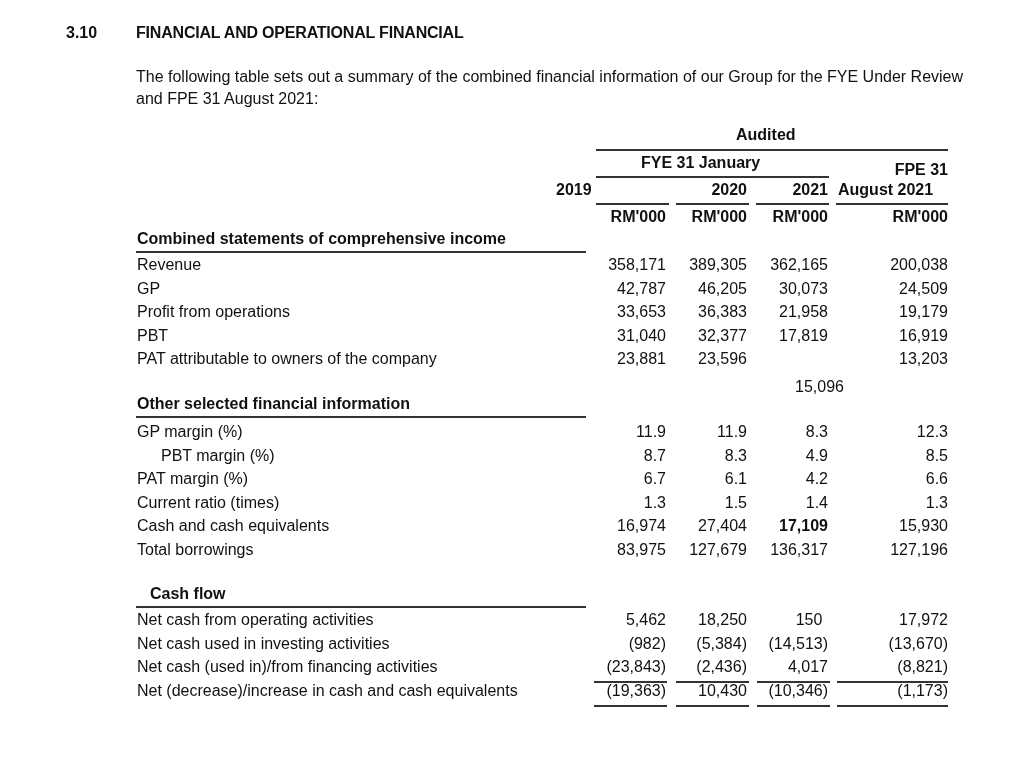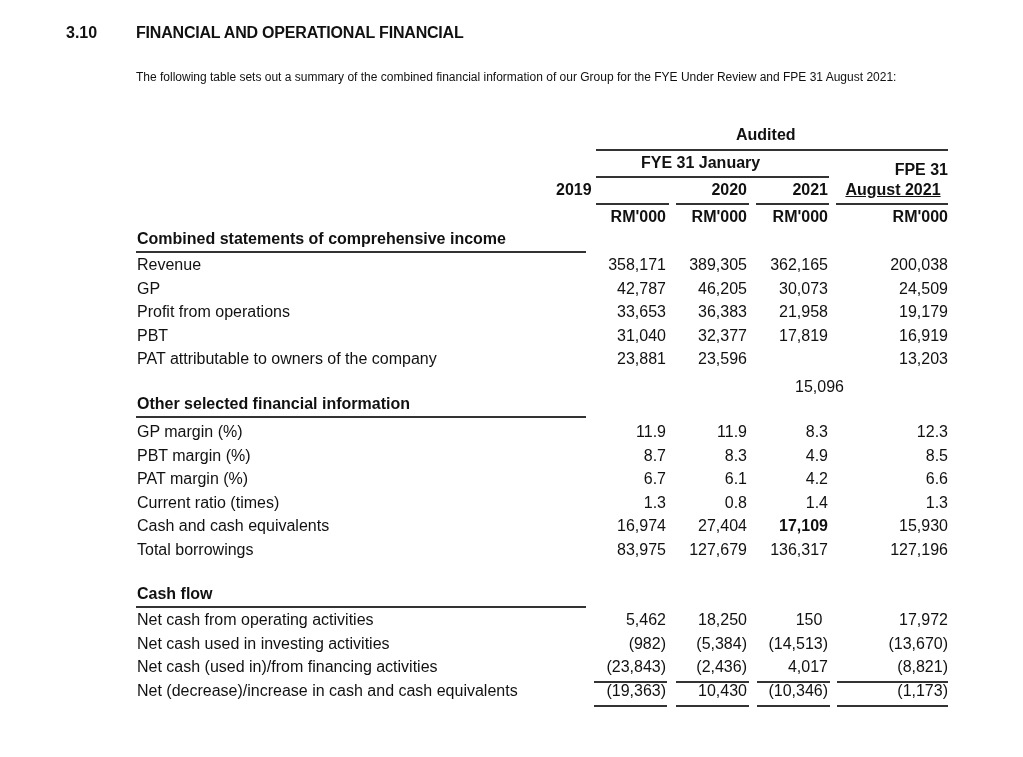--- a/index.html
+++ b/index.html
@@ -3,21 +3,21 @@
   <meta charset="utf-8">
   <style>
     html, body { margin: 0; padding: 0; background: #ffffff; }
     body {
       width: 1023px; height: 757px; position: relative; overflow: hidden;
       font-family: "Liberation Sans", sans-serif; color: #111111;
     }
     .abs { position: absolute; white-space: nowrap; }
     .sec-num { left: 66px; top: 24px; font-size: 16px; font-weight: bold; }
     .sec-title { left: 136px; top: 24px; font-size: 16px; font-weight: bold; letter-spacing: -0.2px; }
-    .intro { left: 136px; top: 66px; font-size: 12px; line-height: 22px; width: 830px; white-space: normal; }
+    .intro { left: 136px; top: 66px; font-size: 16px; line-height: 22px; width: 830px; white-space: normal; }
 
     .hdr { font-size: 16px; font-weight: bold; }
     .hline { position: absolute; height: 2px; background: #333333; }
     .hline.thin { height: 1.5px; }
 
     .num { position: absolute; font-size: 16px; text-align: right; width: 110px; }
     .lbl { position: absolute; left: 137px; font-size: 16px; }
     .sec-head { position: absolute; left: 137px; font-size: 16px; font-weight: bold; }
   </style>
 </head>
@@ -31,21 +31,21 @@
   <div class="abs hdr" style="left:736px; top:126px;">Audited</div>
   <div class="hline" style="left:596px; top:149px; width:352px;"></div>
 
   <div class="abs hdr" style="left:641px; top:154px;">FYE 31 January</div>
   <div class="abs hdr" style="left:838px; top:161px; width:110px; text-align:right;">FPE 31</div>
   <div class="hline" style="left:596px; top:176px; width:233px;"></div>
 
   <div class="abs hdr" style="left:556px; top:181px; width:110px; text-align:left;">2019</div>
   <div class="abs hdr" style="left:637px; top:181px; width:110px; text-align:right;">2020</div>
   <div class="abs hdr" style="left:718px; top:181px; width:110px; text-align:right;">2021</div>
-  <div class="abs hdr" style="left:838px; top:181px; width:110px; text-align:center;text-decoration:underline;">August 2021</div>
+  <div class="abs hdr" style="left:838px; top:181px; width:110px; text-align:left;">August 2021</div>
 
   <div class="hline" style="left:596px; top:203px; width:73px;"></div>
   <div class="hline" style="left:676px; top:203px; width:73px;"></div>
   <div class="hline" style="left:756px; top:203px; width:73px;"></div>
   <div class="hline" style="left:836px; top:203px; width:112px;"></div>
 
   <div class="abs hdr" style="left:556px; top:208px; width:110px; text-align:right;">RM'000</div>
   <div class="abs hdr" style="left:637px; top:208px; width:110px; text-align:right;">RM'000</div>
   <div class="abs hdr" style="left:718px; top:208px; width:110px; text-align:right;">RM'000</div>
   <div class="abs hdr" style="left:838px; top:208px; width:110px; text-align:right;">RM'000</div>
@@ -92,55 +92,55 @@
     <div class="sec-head" style="top: 395px;">Other selected financial information</div>
     <div class="hline thin" style="left: 136px; width: 450px; top: 416px;"></div>
     <div>
       <div class="lbl" style="top: 423px;">GP margin (%)</div>
       <div class="num" style="top: 423px; left: 556px;">11.9</div>
       <div class="num" style="top: 423px; left: 637px;">11.9</div>
       <div class="num" style="top: 423px; left: 718px;">8.3</div>
       <div class="num" style="top: 423px; left: 838px;">12.3</div>
     </div>
     <div>
-      <div class="lbl" style="top: 446.5px;">PBT margin (%)</div>
+      <div class="lbl" style="top: 446.5px; margin-left: 24px;">PBT margin (%)</div>
       <div class="num" style="top: 446.5px; left: 556px;">8.7</div>
       <div class="num" style="top: 446.5px; left: 637px;">8.3</div>
       <div class="num" style="top: 446.5px; left: 718px;">4.9</div>
       <div class="num" style="top: 446.5px; left: 838px;">8.5</div>
     </div>
     <div>
       <div class="lbl" style="top: 470px;">PAT margin (%)</div>
       <div class="num" style="top: 470px; left: 556px;">6.7</div>
       <div class="num" style="top: 470px; left: 637px;">6.1</div>
       <div class="num" style="top: 470px; left: 718px;">4.2</div>
       <div class="num" style="top: 470px; left: 838px;">6.6</div>
     </div>
     <div>
       <div class="lbl" style="top: 493.5px;">Current ratio (times)</div>
       <div class="num" style="top: 493.5px; left: 556px;">1.3</div>
-      <div class="num" style="top: 493.5px; left: 637px;">0.8</div>
+      <div class="num" style="top: 493.5px; left: 637px;">1.5</div>
       <div class="num" style="top: 493.5px; left: 718px;">1.4</div>
       <div class="num" style="top: 493.5px; left: 838px;">1.3</div>
     </div>
     <div>
       <div class="lbl" style="top: 517px;">Cash and cash equivalents</div>
       <div class="num" style="top: 517px; left: 556px;">16,974</div>
       <div class="num" style="top: 517px; left: 637px;">27,404</div>
       <div class="num" style="top: 517px; left: 718px; font-weight: bold;">17,109</div>
       <div class="num" style="top: 517px; left: 838px;">15,930</div>
     </div>
     <div>
       <div class="lbl" style="top: 540.5px;">Total borrowings</div>
       <div class="num" style="top: 540.5px; left: 556px;">83,975</div>
       <div class="num" style="top: 540.5px; left: 637px;">127,679</div>
       <div class="num" style="top: 540.5px; left: 718px;">136,317</div>
       <div class="num" style="top: 540.5px; left: 838px;">127,196</div>
     </div>
-    <div class="sec-head" style="top: 585px;">Cash flow</div>
+    <div class="sec-head" style="top: 585px; margin-left: 13px;">Cash flow</div>
     <div class="hline thin" style="left: 136px; width: 450px; top: 606px;"></div>
     <div>
       <div class="lbl" style="top: 611px;">Net cash from operating activities</div>
       <div class="num" style="top: 611px; left: 556px;">5,462</div>
       <div class="num" style="top: 611px; left: 637px;">18,250</div>
       <div class="num" style="top: 611px; left: 754px; text-align: center;">150</div>
       <div class="num" style="top: 611px; left: 838px;">17,972</div>
     </div>
     <div>
       <div class="lbl" style="top: 634.5px;">Net cash used in investing activities</div>

